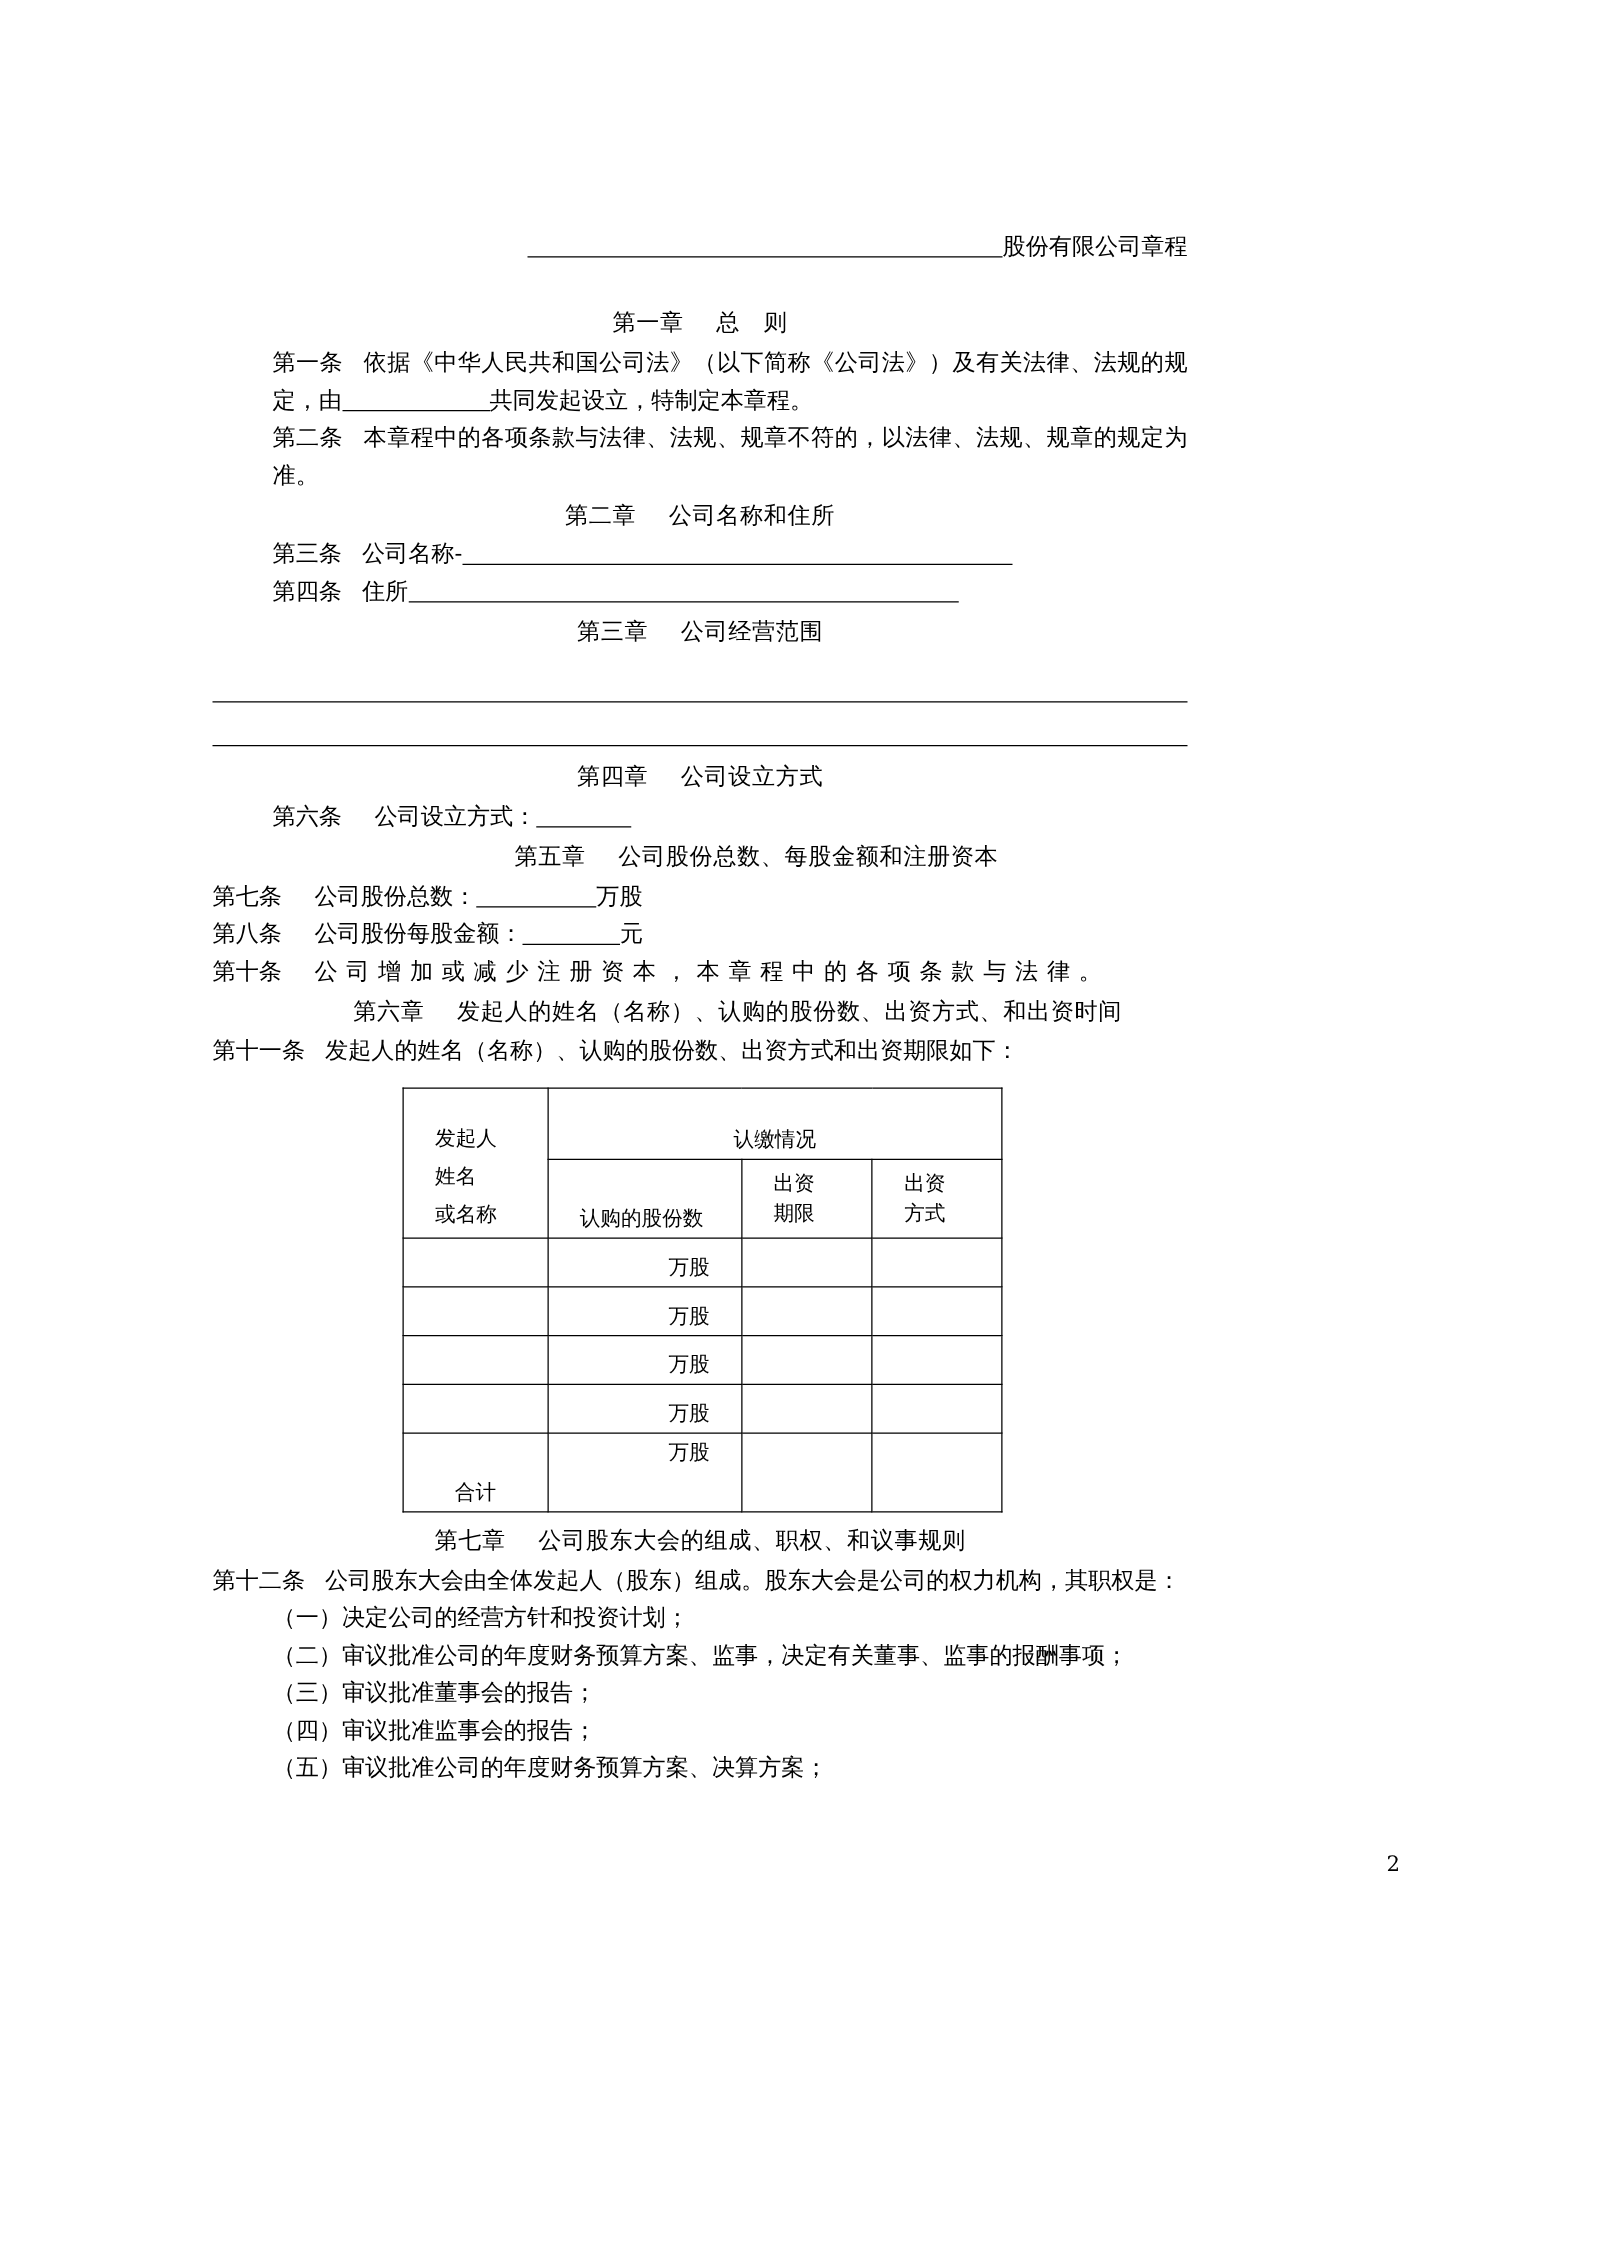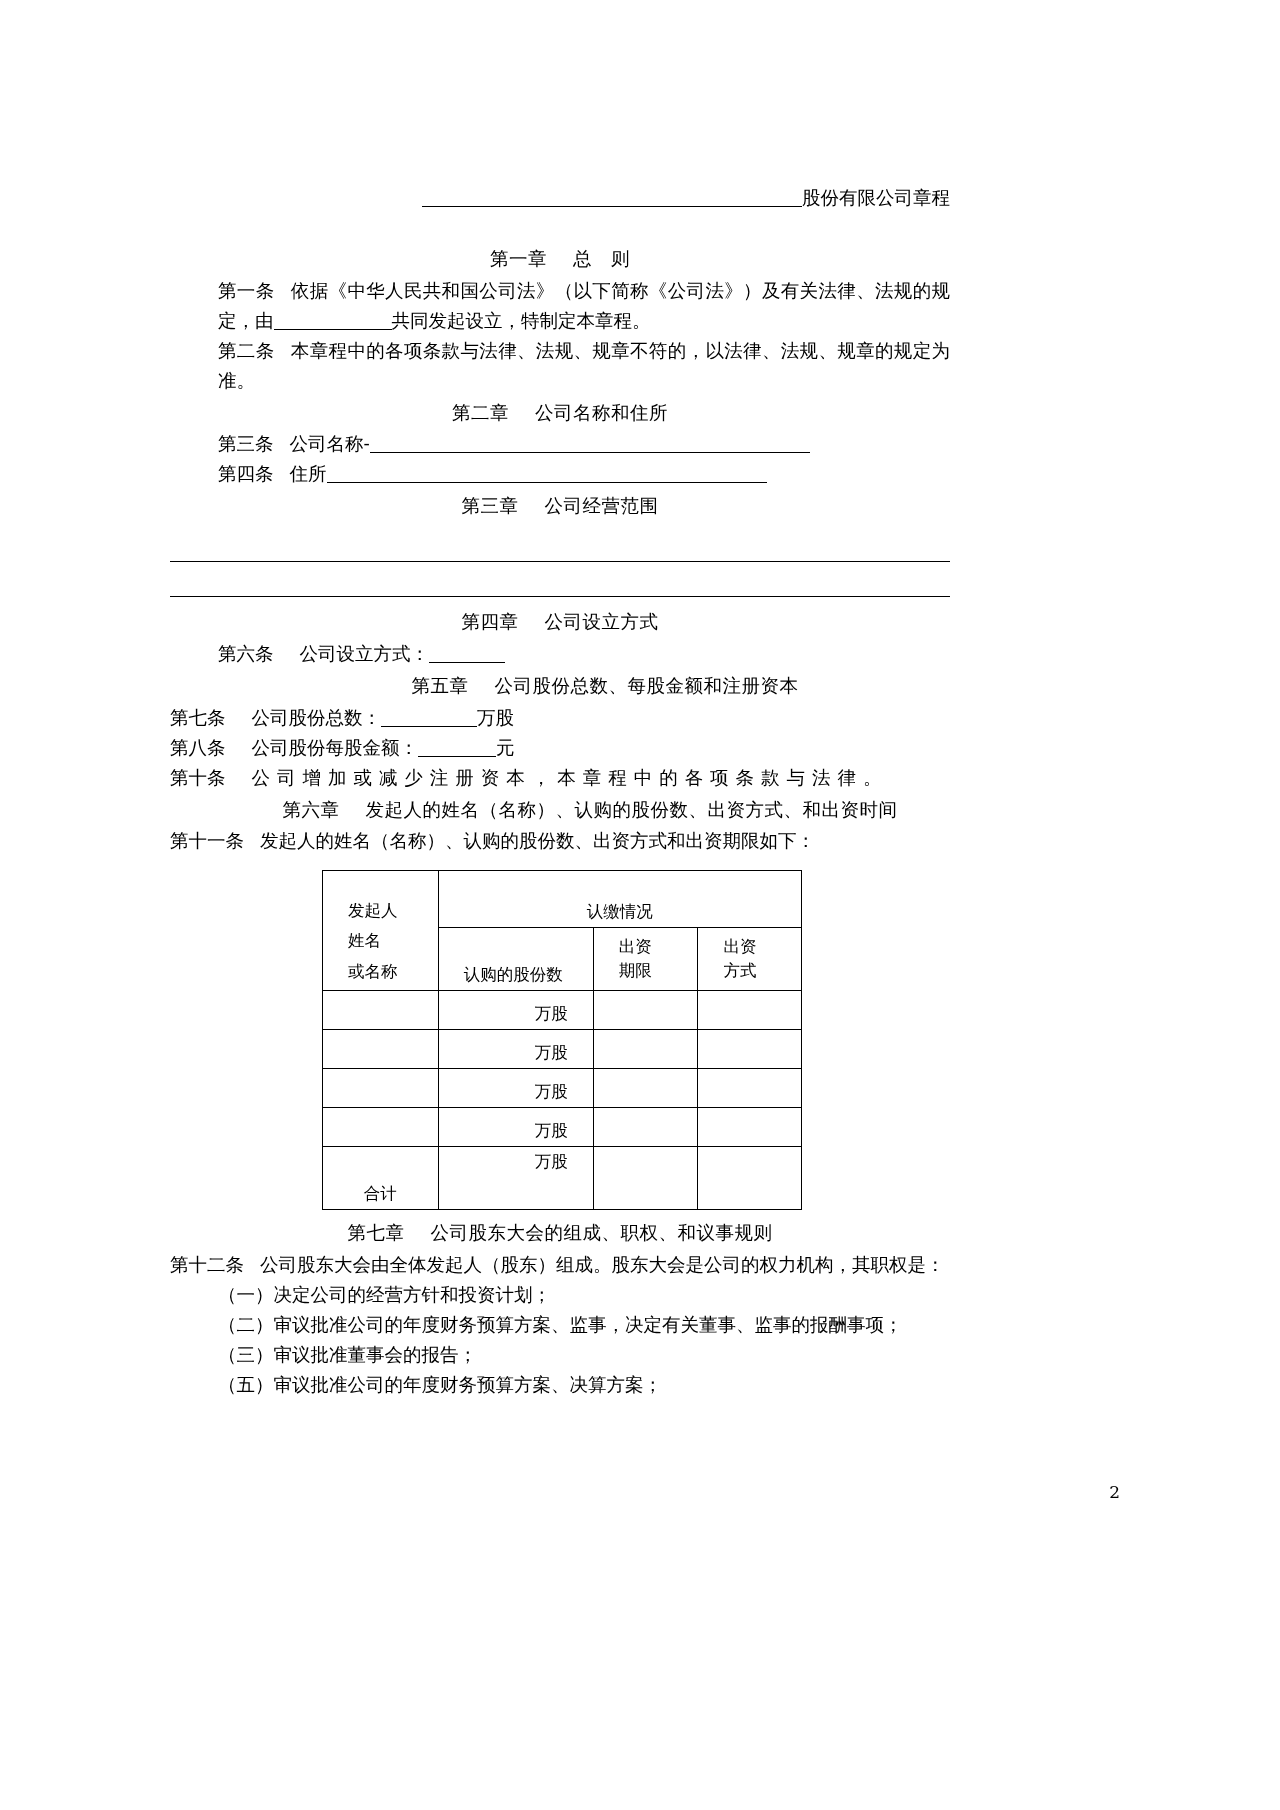--- a/index.html
+++ b/index.html
@@ -261,18 +261,19 @@
       <span>第七章</span><span class="gap"></span><span>公司股东大会的组成、职权、和议事规则</span>
     </div>
 
     <div class="para indent0">
       <span>第十二条</span><span class="label-gap"></span><span>公司股东大会由全体发起人（股东）组成。股东大会是公司的权力机构，其职权是：</span>
     </div>
 
     <div class="sub-item">（一）决定公司的经营方针和投资计划；</div>
     <div class="sub-item">（二）审议批准公司的年度财务预算方案、监事，决定有关董事、监事的报酬事项；</div>
     <div class="sub-item">（三）审议批准董事会的报告；</div>
+    <div class="sub-item">（四）审议批准监事会的报告；</div>
     <div class="sub-item">（五）审议批准公司的年度财务预算方案、决算方案；</div>
 
   </div>
 
   <div class="page-number">2</div>
 </div>
 
 </body></html>

